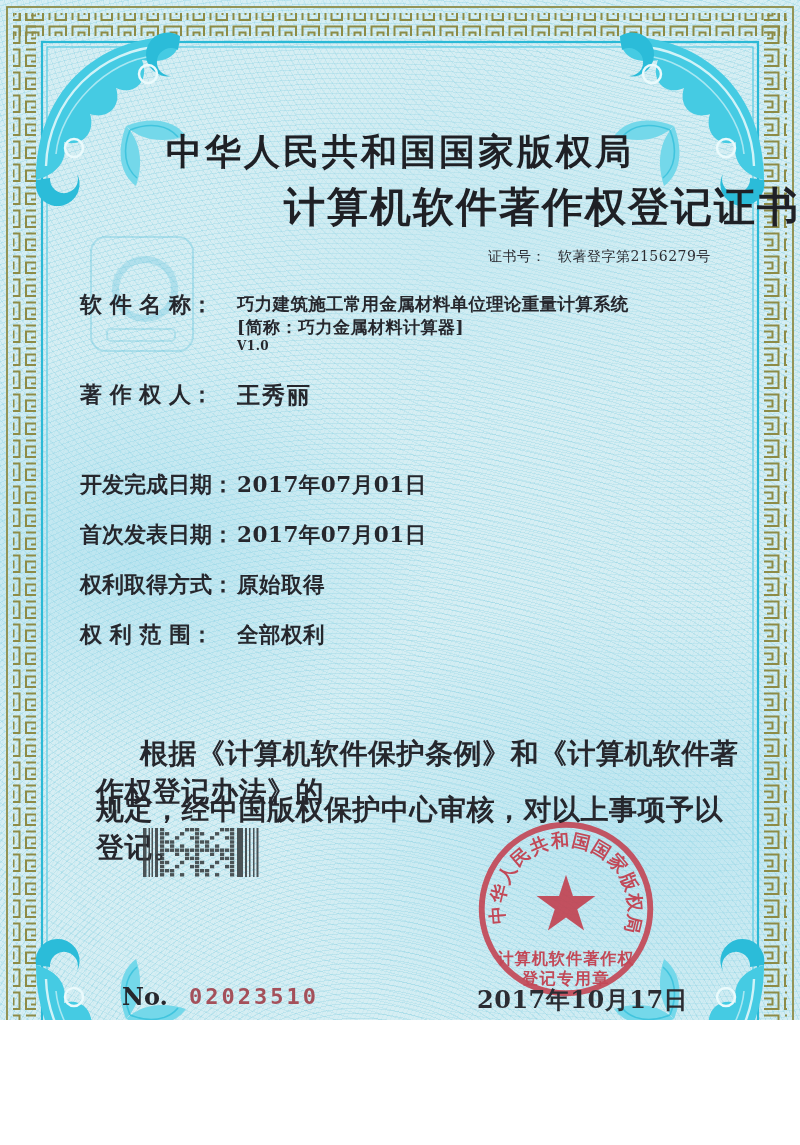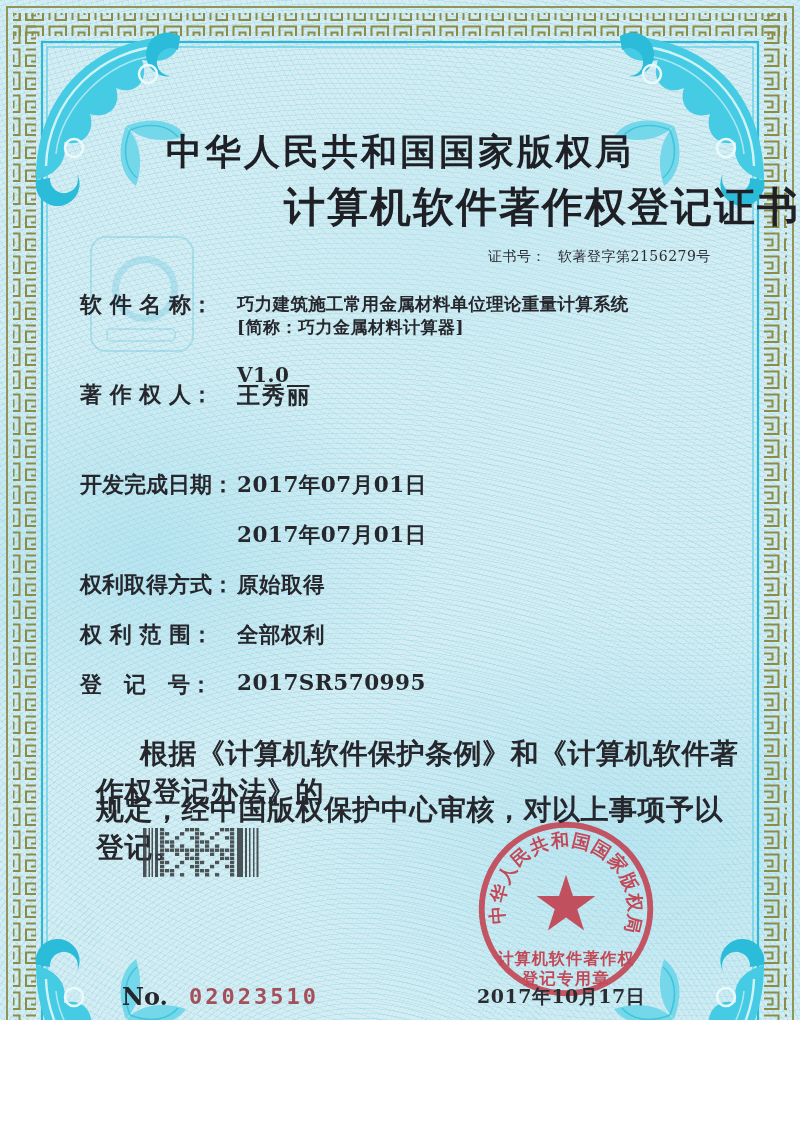--- a/index.html
+++ b/index.html
@@ -28,27 +28,27 @@
     position:absolute;left:0;top:180px;width:100%;margin:0;text-align:right;
     font-size:41px;font-weight:700;letter-spacing:2px;color:#1f2025;
   }
   .certno{position:absolute;left:488px;top:248px;font-size:14px;font-weight:400;letter-spacing:.5px;color:#2a2b31;}
   .certno .gap{display:inline-block;width:12px;}
   .row{position:absolute;left:0;width:100%;height:30px;}
   .lbl{position:absolute;left:80px;font-size:22px;font-weight:600;color:#26272d;white-space:pre;}
   .val{position:absolute;left:237px;font-size:21.5px;font-weight:600;color:#26272d;letter-spacing:.5px;white-space:pre;}
   .val.name-line1{font-size:17.5px;top:2px;letter-spacing:.3px;}
   .val.name-line2{font-size:17px;top:26px;}
-  .val.name-line3{font-size:20px;top:49px;margin-top:24px;}
+  .val.name-line3{font-size:12px;top:49px;}
   .val.author{font-size:23px;letter-spacing:2px;}
   .statement-line{position:absolute;left:96px;width:650px;font-size:28px;font-weight:600;color:#26272d;letter-spacing:.5px;margin-top:8px;}
   .statement-line.first{text-indent:44px;}
   .barcode{position:absolute;left:143px;top:828px;width:120px;height:49px;}
   .seal-svg{position:absolute;left:468px;top:811px;mix-blend-mode:multiply;opacity:.92;}
-  .issue-date{position:absolute;left:477px;top:984px;font-size:19px;font-weight:600;color:#2b2c32;letter-spacing:.5px;}
+  .issue-date{position:absolute;left:477px;top:984px;font-size:24px;font-weight:600;color:#2b2c32;letter-spacing:.5px;}
   .no-line{position:absolute;left:122px;top:982px;}
   .no-label{font-size:24px;font-weight:600;color:#26272d;}
   .no-value{font-family:"DejaVu Sans Mono","Liberation Mono",monospace;font-size:22px;font-weight:600;
             color:#a4505a;letter-spacing:3px;margin-left:16px;vertical-align:1px;}
   .icpcc{position:absolute;left:90px;top:236px;width:100px;height:112px;border:2px solid rgba(104,196,220,.38);
          border-radius:16px;z-index:1;}
   .icpcc .ring{position:absolute;left:20px;top:18px;width:52px;height:52px;border-radius:50%;
          border:7px solid rgba(104,196,220,.32);}
   .icpcc .base{position:absolute;left:14px;bottom:8px;width:66px;height:10px;border-radius:5px;
          border:2px solid rgba(104,196,220,.30);}
@@ -133,37 +133,34 @@
       <span class="lbl">著 作 权 人：</span>
       <span class="val author">王秀丽</span>
     </div>
 
     <div class="row" style="top:470px;">
       <span class="lbl">开发完成日期：</span>
       <span class="val">2017年07月01日</span>
     </div>
 
     <div class="row" style="top:520px;">
+      <span class="lbl">首次发表日期：</span>
       <span class="val">2017年07月01日</span>
     </div>
 
     <div class="row" style="top:570px;">
       <span class="lbl">权利取得方式：</span>
       <span class="val">原始取得</span>
     </div>
 
     <div class="row" style="top:620px;">
       <span class="lbl">权 利 范 围：</span>
       <span class="val">全部权利</span>
     </div>
 
-    <div class="row" style="top:670px;">
-      <span class="lbl">登　记　号：</span>
-      <span class="val">2017SR570995</span>
-    </div>
 
     <div class="statement-line first" style="top:727px;">根据《计算机软件保护条例》和《计算机软件著作权登记办法》的</div>
     <div class="statement-line" style="top:783px;font-family:Liberation Mono, monospace;">规定，经中国版权保护中心审核，对以上事项予以登记。</div>
 
     <svg class="barcode" viewBox="0 0 120 49">
         <rect x="0" y="0" width="3.5" height="49" fill="#383d40" opacity="0.88"></rect>
         <rect x="5.5" y="0" width="1.5" height="49" fill="#383d40" opacity="0.88"></rect>
         <rect x="8.5" y="0" width="1.5" height="49" fill="#383d40" opacity="0.88"></rect>
         <rect x="12" y="0" width="3" height="49" fill="#383d40" opacity="0.88"></rect>
         <rect x="17" y="0" width="4.2" height="3.4" fill="#383d40" opacity="0.88"></rect>

